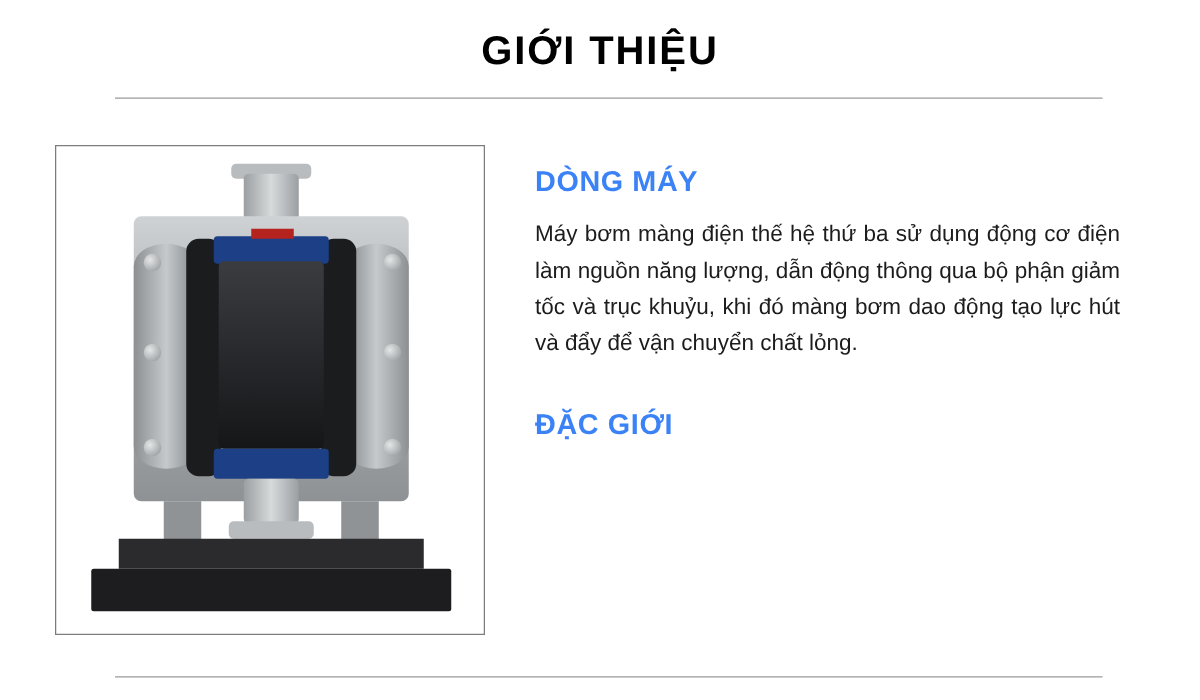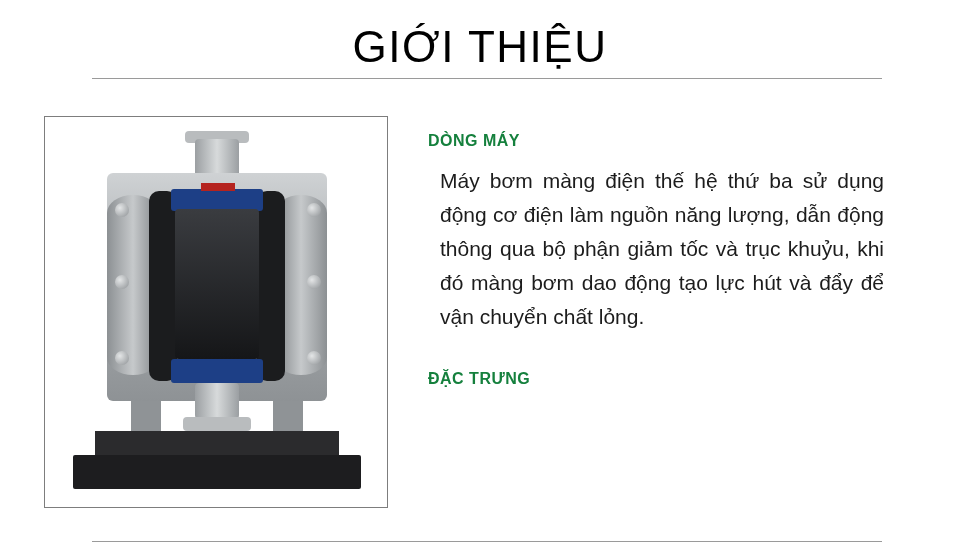--- a/index.html
+++ b/index.html
@@ -21,22 +21,22 @@
     box-sizing: border-box;
   }
 
   
   .title {
     position: absolute;
     top: 22px;
     left: 0;
     width: 960px;
     text-align: center;
-    font-size: 44px;
-    font-weight: normal;
+    font-size: 32px;
+    font-weight: bold;
     letter-spacing: 1.5px;
     color: #000000;
   }
   .title-rule {
     position: absolute;
     top: 78px;
     left: 92px;
     width: 790px;
     height: 1px;
     background: #9a9a9a;
@@ -229,32 +229,32 @@
 
   
   .content {
     position: absolute;
     left: 428px;
     top: 132px;
     width: 468px;
   }
   .section + .section { margin-top: 36px; }
   .section-heading {
-    font-size: 16px;
+    font-size: 23px;
     font-weight: bold;
     letter-spacing: 0.5px;
-    color: #15803d;
+    color: #3b82f6;
     margin: 0 0 14px 0;
   }
   .section-body {
-    font-size: 21px;
+    font-size: 18px;
     line-height: 1.62;
     color: #1c1c1c;
     text-align: justify;
-    margin: 12px;
+    margin: 0;
   }
 </style>
 </head>
 <body>
 
 <div class="slide">
 
   <div class="title">GIỚI THIỆU</div>
   <div class="title-rule"></div>
 
@@ -287,19 +287,19 @@
   </div>
 
   <div class="content">
 
     <div class="section">
       <h2 class="section-heading">DÒNG MÁY</h2>
       <p class="section-body">Máy bơm màng điện thế hệ thứ ba sử dụng động cơ điện làm nguồn năng lượng, dẫn động thông qua bộ phận giảm tốc và trục khuỷu, khi đó màng bơm dao động tạo lực hút và đẩy để vận chuyển chất lỏng.</p>
     </div>
 
     <div class="section">
-      <h2 class="section-heading">ĐẶC TRƯNG</h2>
+      <h2 class="section-heading">ĐẶC GIỚI</h2>
     </div>
 
   </div>
 
   <div class="bottom-rule"></div>
 </div>
 
 </body></html>

